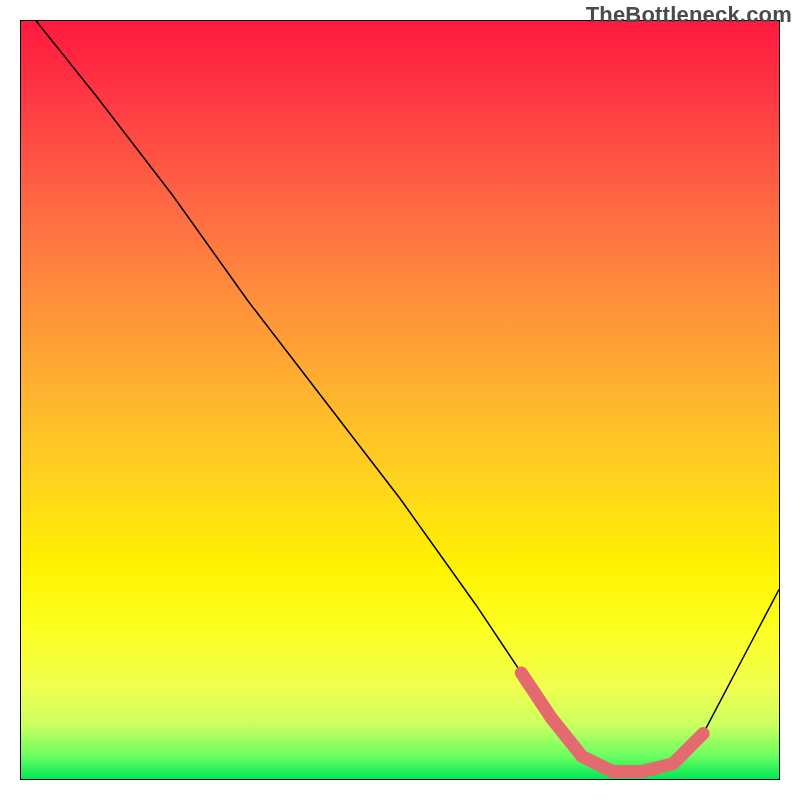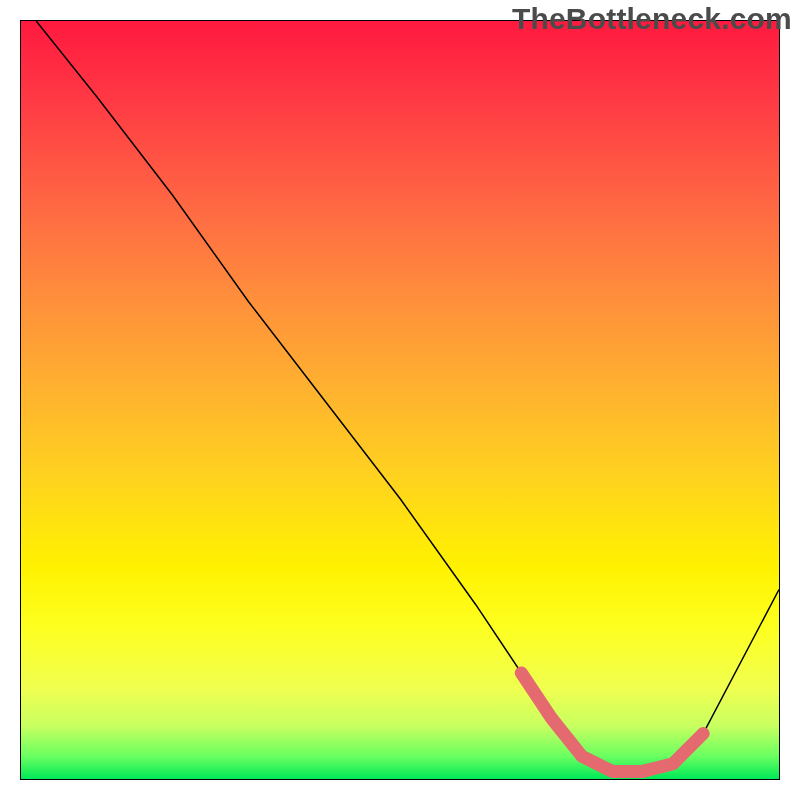--- a/index.html
+++ b/index.html
@@ -42,21 +42,21 @@
   .overlay-svg {
     position: absolute;
     left: 0; top: 0;
     width: 758px;
     height: 758px;
   }
   .watermark {
     position: absolute;
     top: 2px;
     right: 8px;
-    font-size: 30px;
+    font-size: 22px;
     font-weight: 600;
     color: #4b4b4b;
     letter-spacing: 0.2px;
     user-select: none;
   }
 </style>
 </head>
 <body>
 
 <div class="chart-box">

